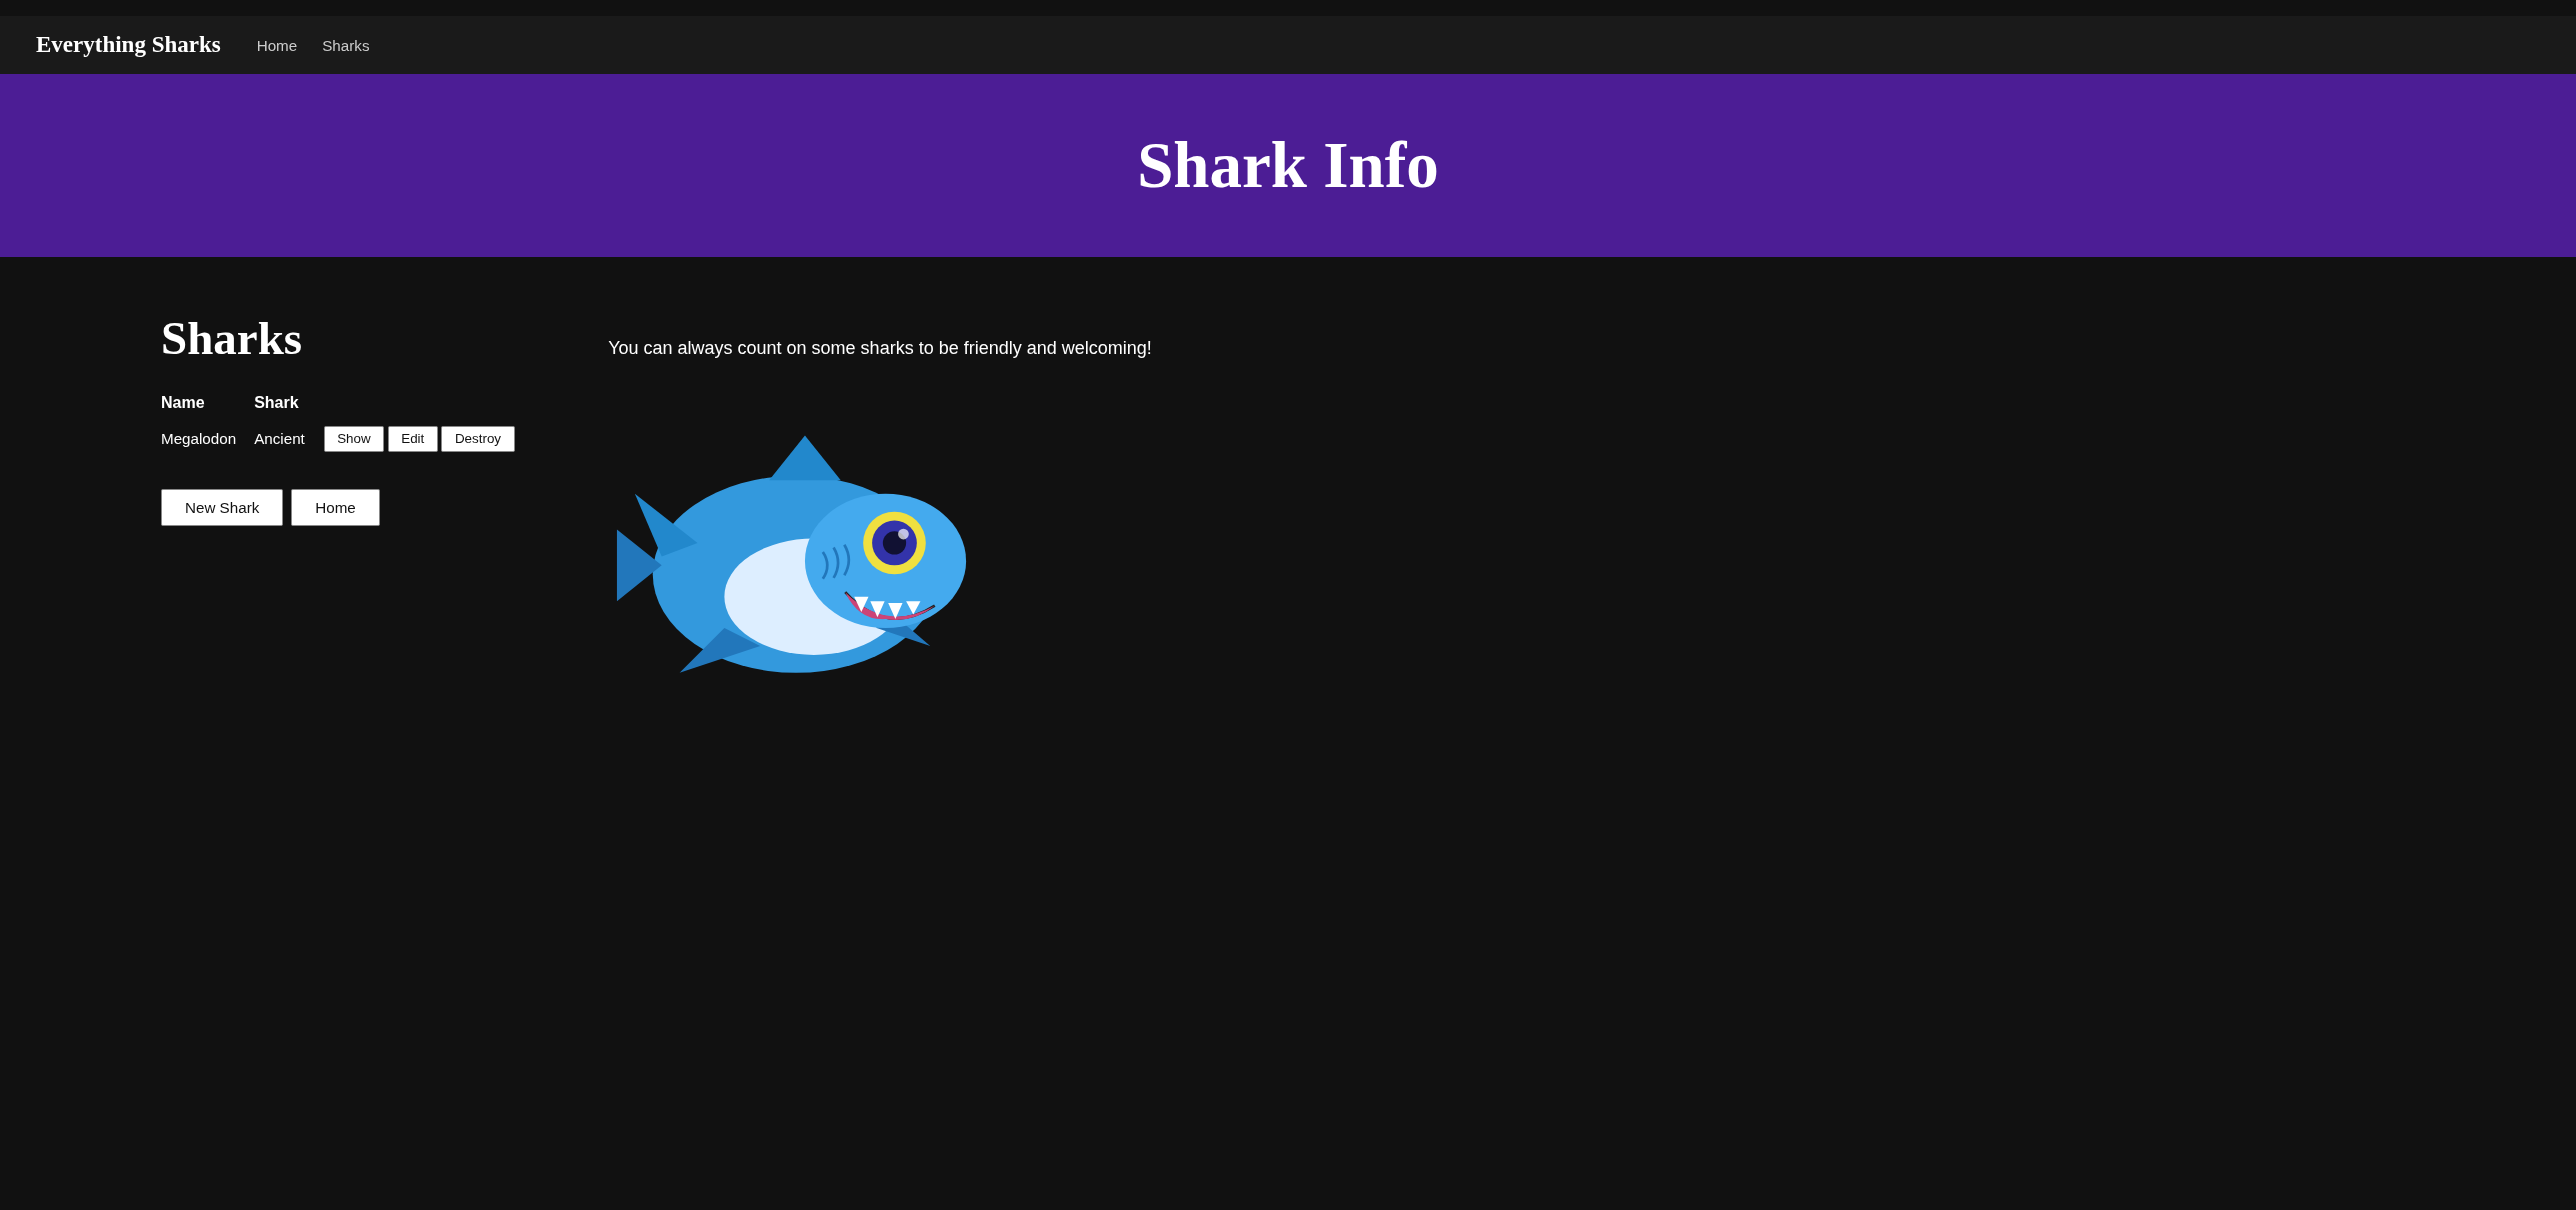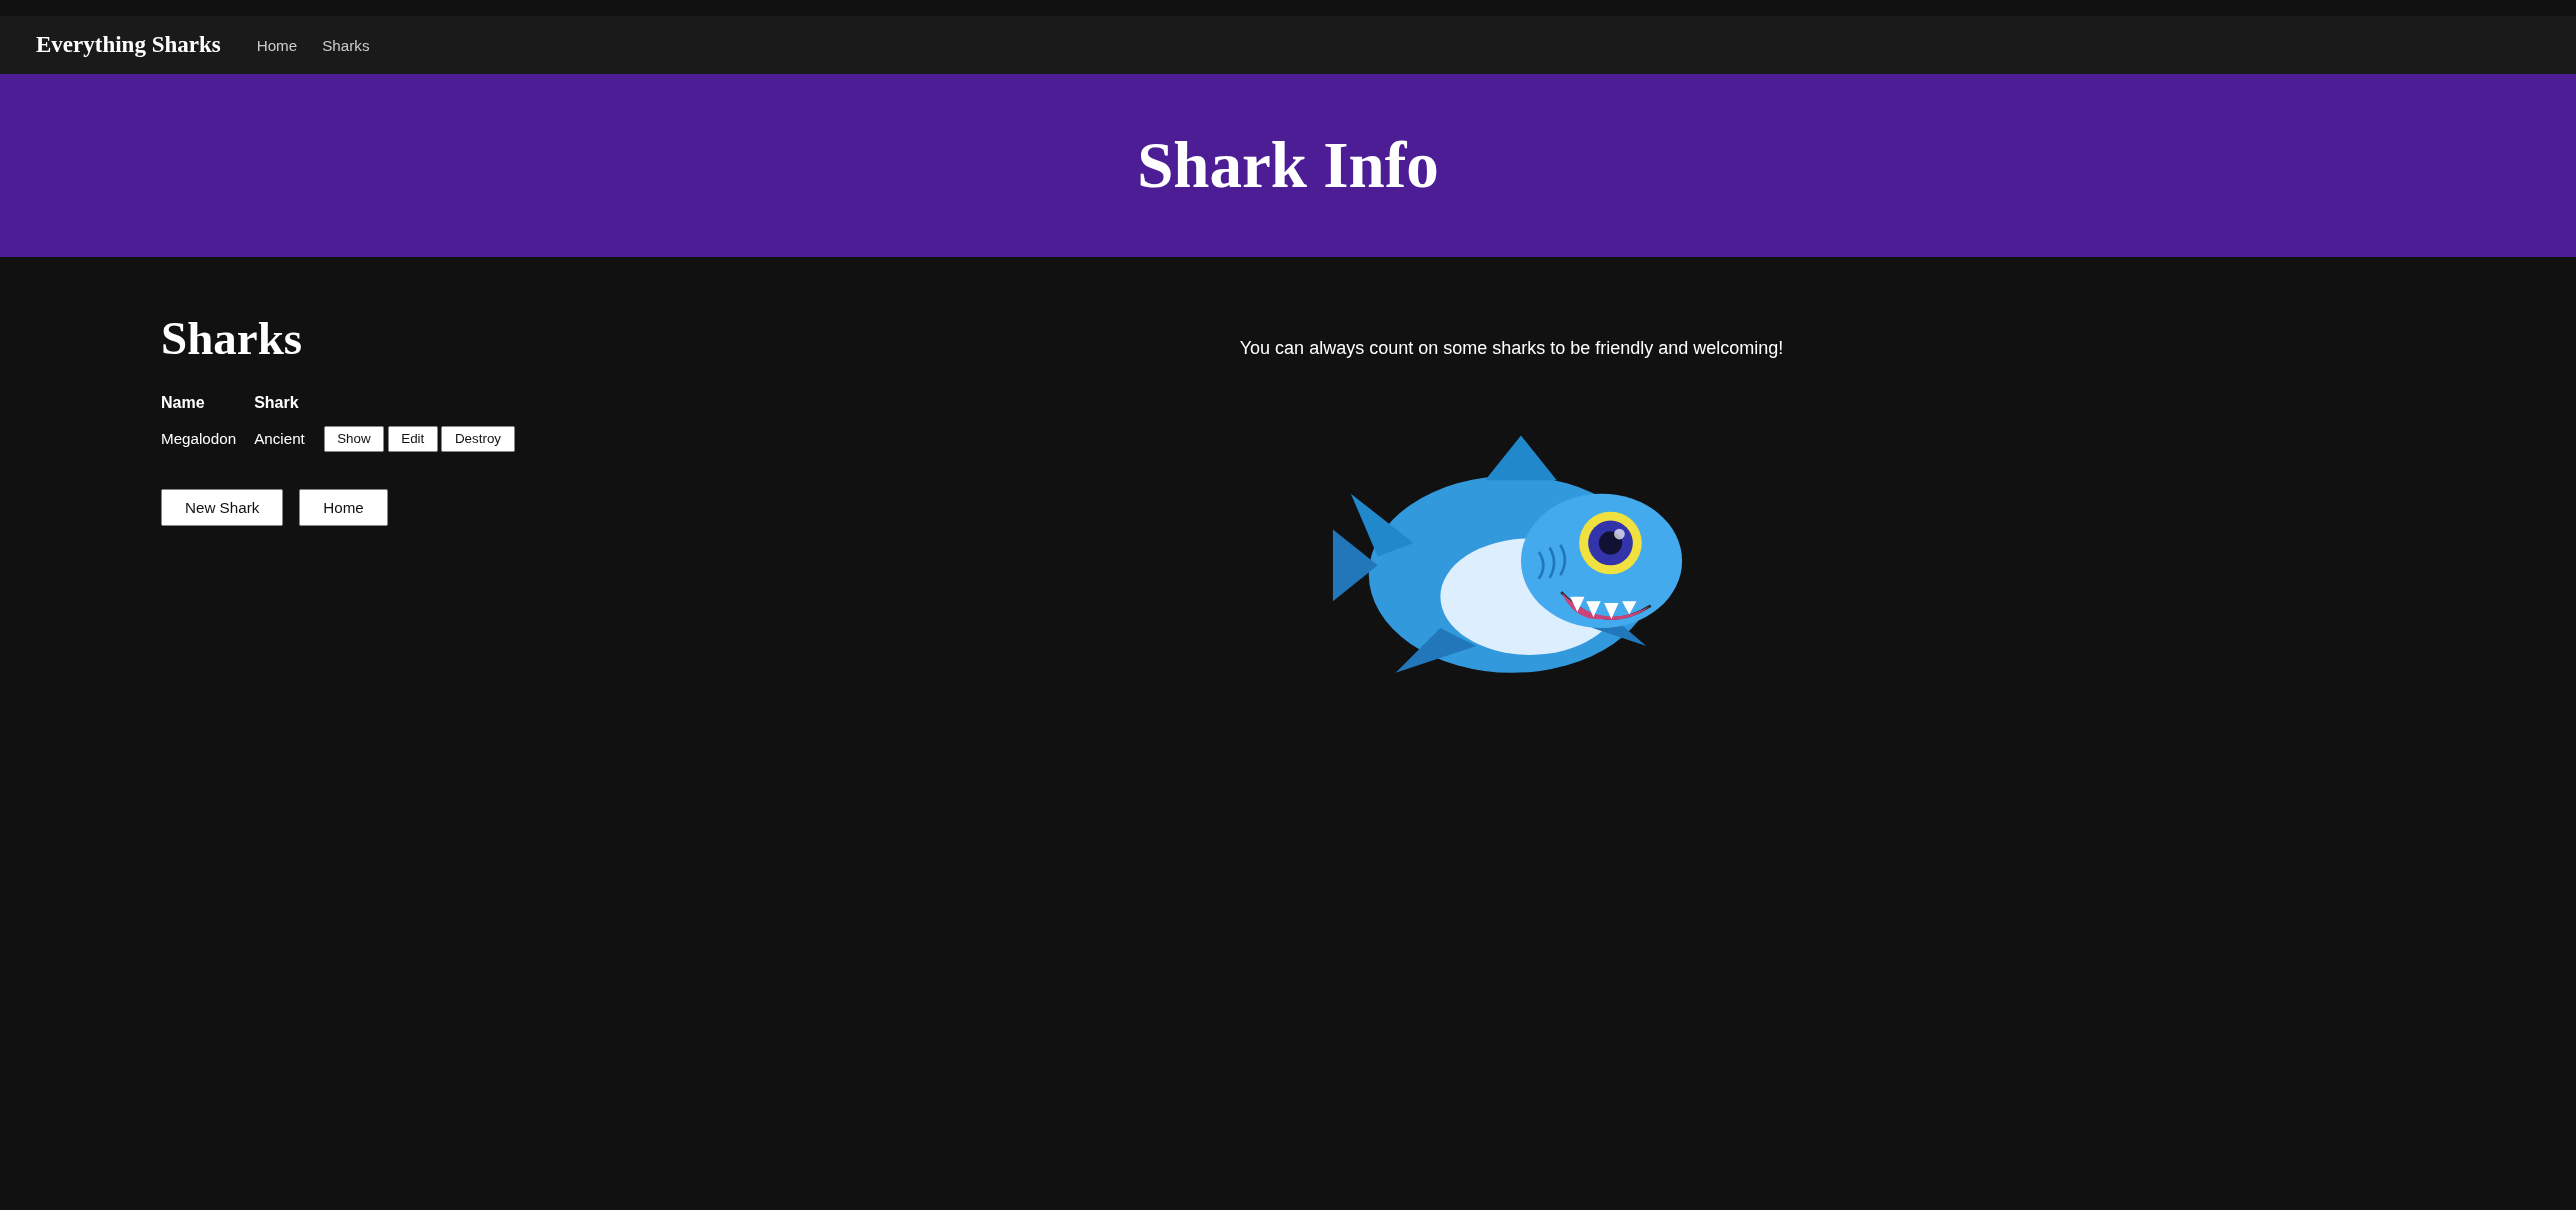--- a/index.html
+++ b/index.html
@@ -48,21 +48,21 @@
     
     .main {
       background: #111;
       padding: 54px 161px;
       display: flex;
       gap: 72px;
       align-items: flex-start;
     }
 
     .left-panel { flex: 0 0 auto; }
-    .right-panel { flex: 1; display: flex; flex-direction: column; align-items: center; padding-top: 18px; }
+    .right-panel { flex: 1; display: flex; flex-direction: column; align-items: flex-start; padding-top: 18px; }
 
     .sharks-heading {
       font-size: 47px;
       font-weight: bold;
       color: #fff;
       font-family: Georgia, serif;
       margin-bottom: 25px;
     }
 
     .sharks-table {
@@ -91,21 +91,21 @@
       padding: 4.5px 12.5px;
       font-size: 13.4px;
       cursor: pointer;
       margin-right: 3.6px;
       font-family: Arial, sans-serif;
       border-radius: 1.8px;
     }
 
     .bottom-buttons {
       display: flex;
-      gap: 16px;
+      gap: 8px;
     }
     .btn-main {
       background: #fff;
       color: #111;
       border: 0.9px solid #888;
       padding: 9px 23px;
       font-size: 15.2px;
       cursor: pointer;
       font-family: Arial, sans-serif;
       border-radius: 1.8px;

